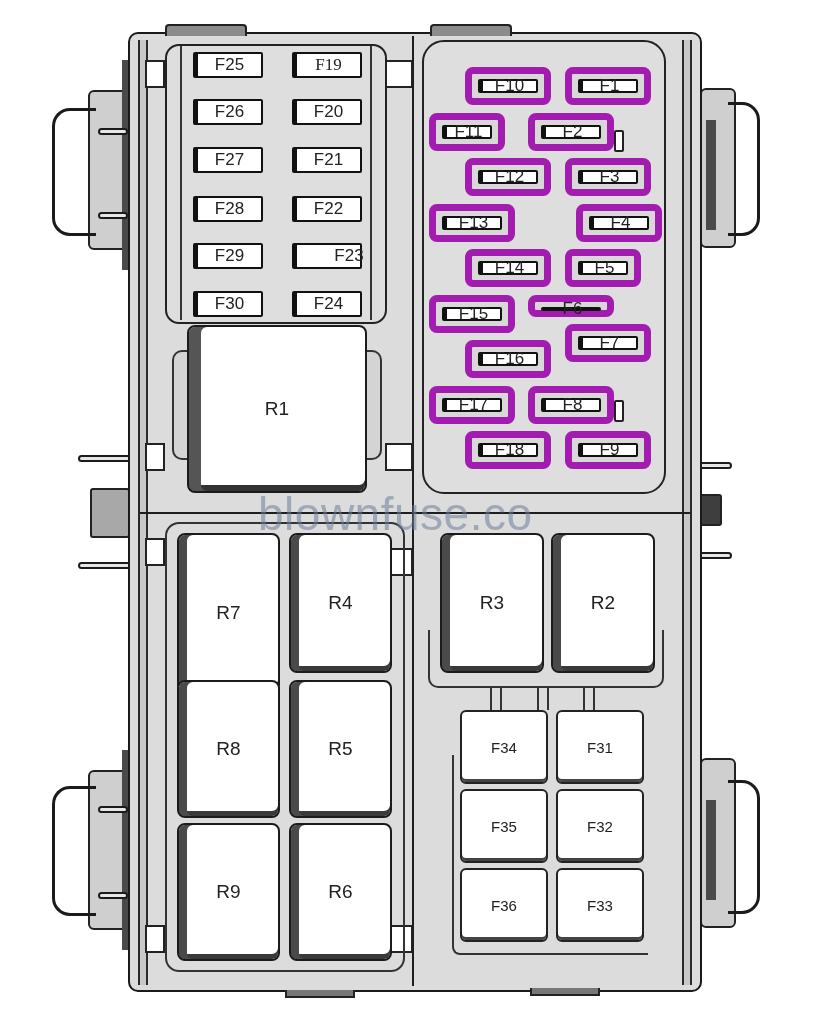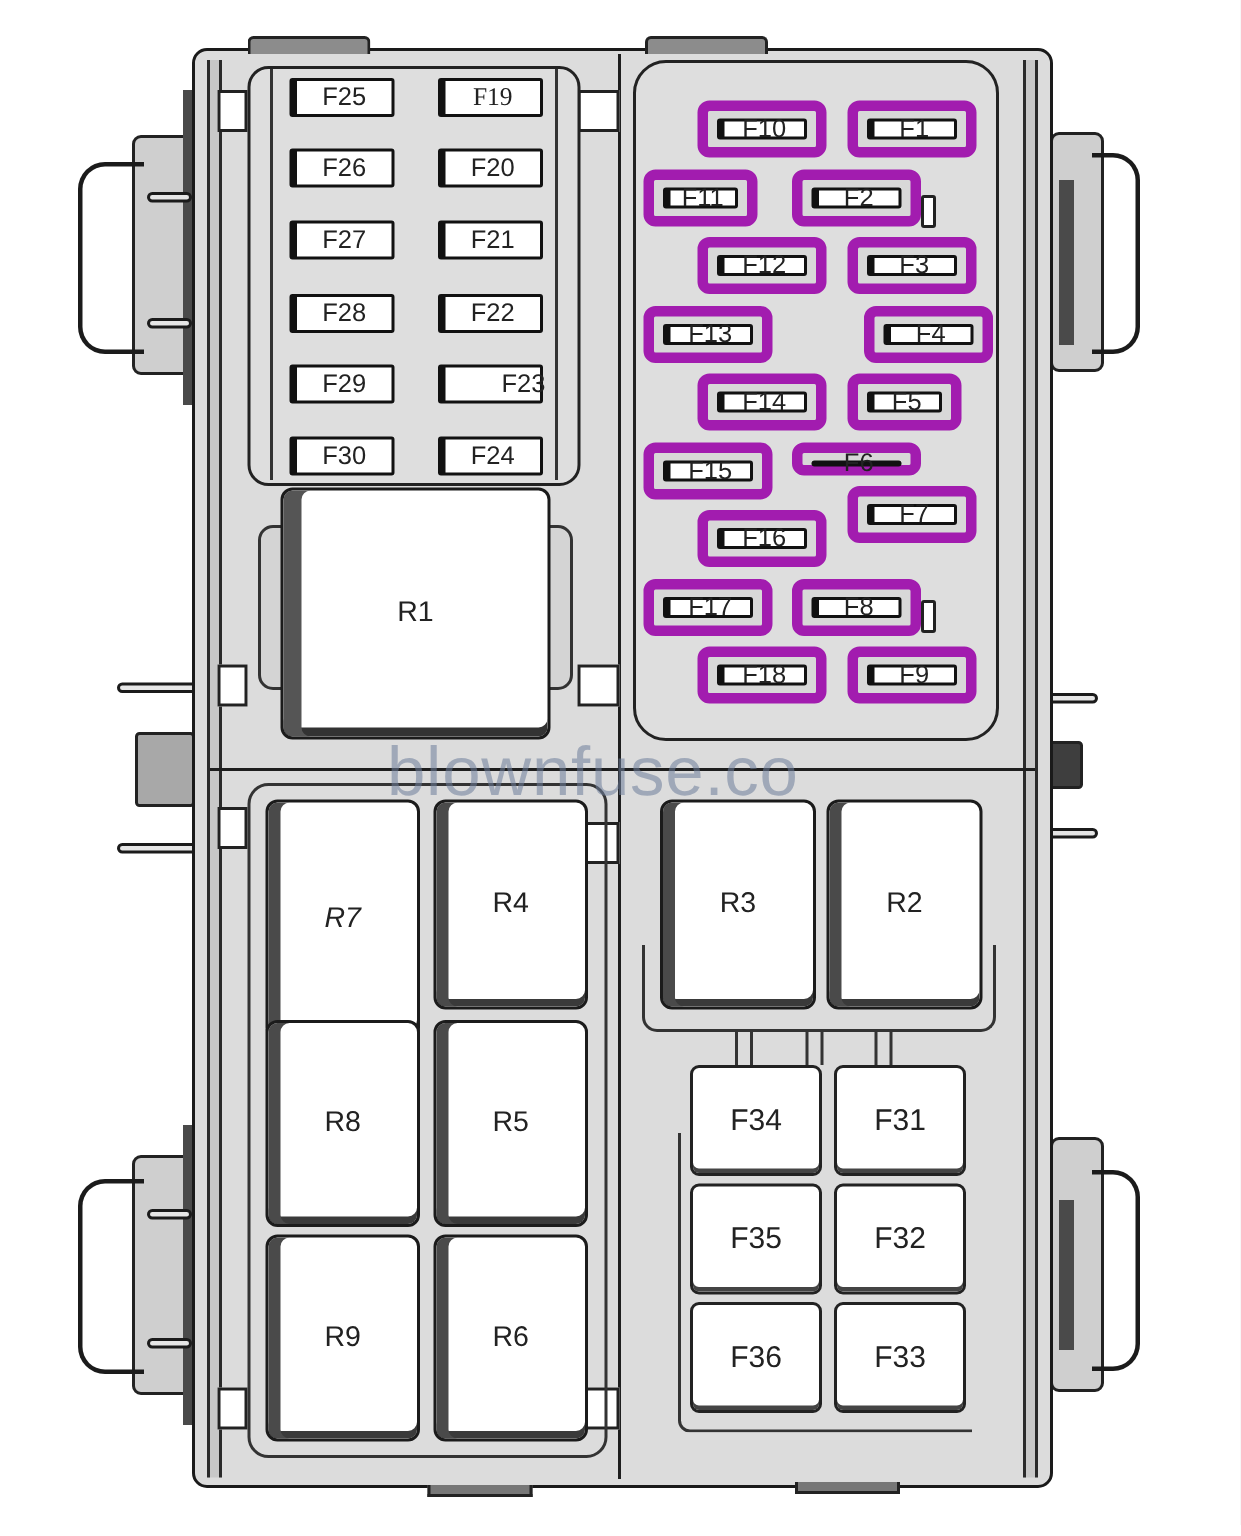--- a/index.html
+++ b/index.html
@@ -27,21 +27,21 @@
     .relay { background: #ffffff; border: 2px solid #1b1b1b; border-radius: 8px;
              box-shadow: inset 8px 0 0 #4a4a4a, inset 0 -5px 0 #3a3a3a;
              display: flex; align-items: center; justify-content: center;
              font-size: 19px; color: #222; }
     .relay.big { box-shadow: inset 12px 0 0 #555, inset 0 -6px 0 #333; }
 
     
     .cart-fuse { background: #fff; border: 2px solid #222; border-radius: 6px;
                  box-shadow: inset 0 -3px 0 #444;
                  display: flex; align-items: center; justify-content: center;
-                 font-size: 20px; color: #222; }
+                 font-size: 15px; color: #222; }
 
     
     .handle { border: 3px solid #1b1b1b; background: transparent; border-radius: 18px 0 0 18px; border-right: none; }
     .handle.right { border-radius: 0 18px 18px 0; border-left: none; border-right: 3px solid #1b1b1b; }
     .clip-body { background: #cfcfcf; border: 2px solid #222; border-radius: 6px; }
     .dark-strip { background: #4a4a4a; }
     .pin { height: 7px; border: 2px solid #1b1b1b; border-radius: 5px; background: #e6e6e6; }
     .connector-block { border: 2px solid #222; border-radius: 3px; }
     .latch { background: #fff; border: 2px solid #222; }
 
@@ -184,21 +184,21 @@
 
 <div class="abs collar" style="left:465px;top:431px;width:86px;height:38px;">
     <div class="mini-fuse">F18</div>
   </div>
 <div class="abs collar" style="left:565px;top:431px;width:86px;height:38px;">
     <div class="mini-fuse">F9</div>
   </div>
 
 <div class="abs" style="left:165px;top:522px;width:240px;height:450px;border:2px solid #333;border-radius:14px;"></div>
 
-<div class="abs relay" style="left:177px;top:533px;width:103px;height:160px;font-style:italic;">R7</div>
+<div class="abs relay" style="left:177px;top:533px;width:103px;height:160px;">R7</div>
 <div class="abs relay" style="left:177px;top:680px;width:103px;height:138px;">R8</div>
 <div class="abs relay" style="left:177px;top:823px;width:103px;height:138px;">R9</div>
 
 <div class="abs relay" style="left:289px;top:533px;width:103px;height:140px;">R4</div>
 <div class="abs relay" style="left:289px;top:680px;width:103px;height:138px;">R5</div>
 <div class="abs relay" style="left:289px;top:823px;width:103px;height:138px;">R6</div>
 
 <div class="abs" style="left:428px;top:630px;width:236px;height:58px;border:2px solid #333;border-top:none;border-radius:0 0 10px 10px;"></div>
 <div class="abs relay" style="left:440px;top:533px;width:104px;height:140px;">R3</div>
 <div class="abs relay" style="left:551px;top:533px;width:104px;height:140px;">R2</div>

